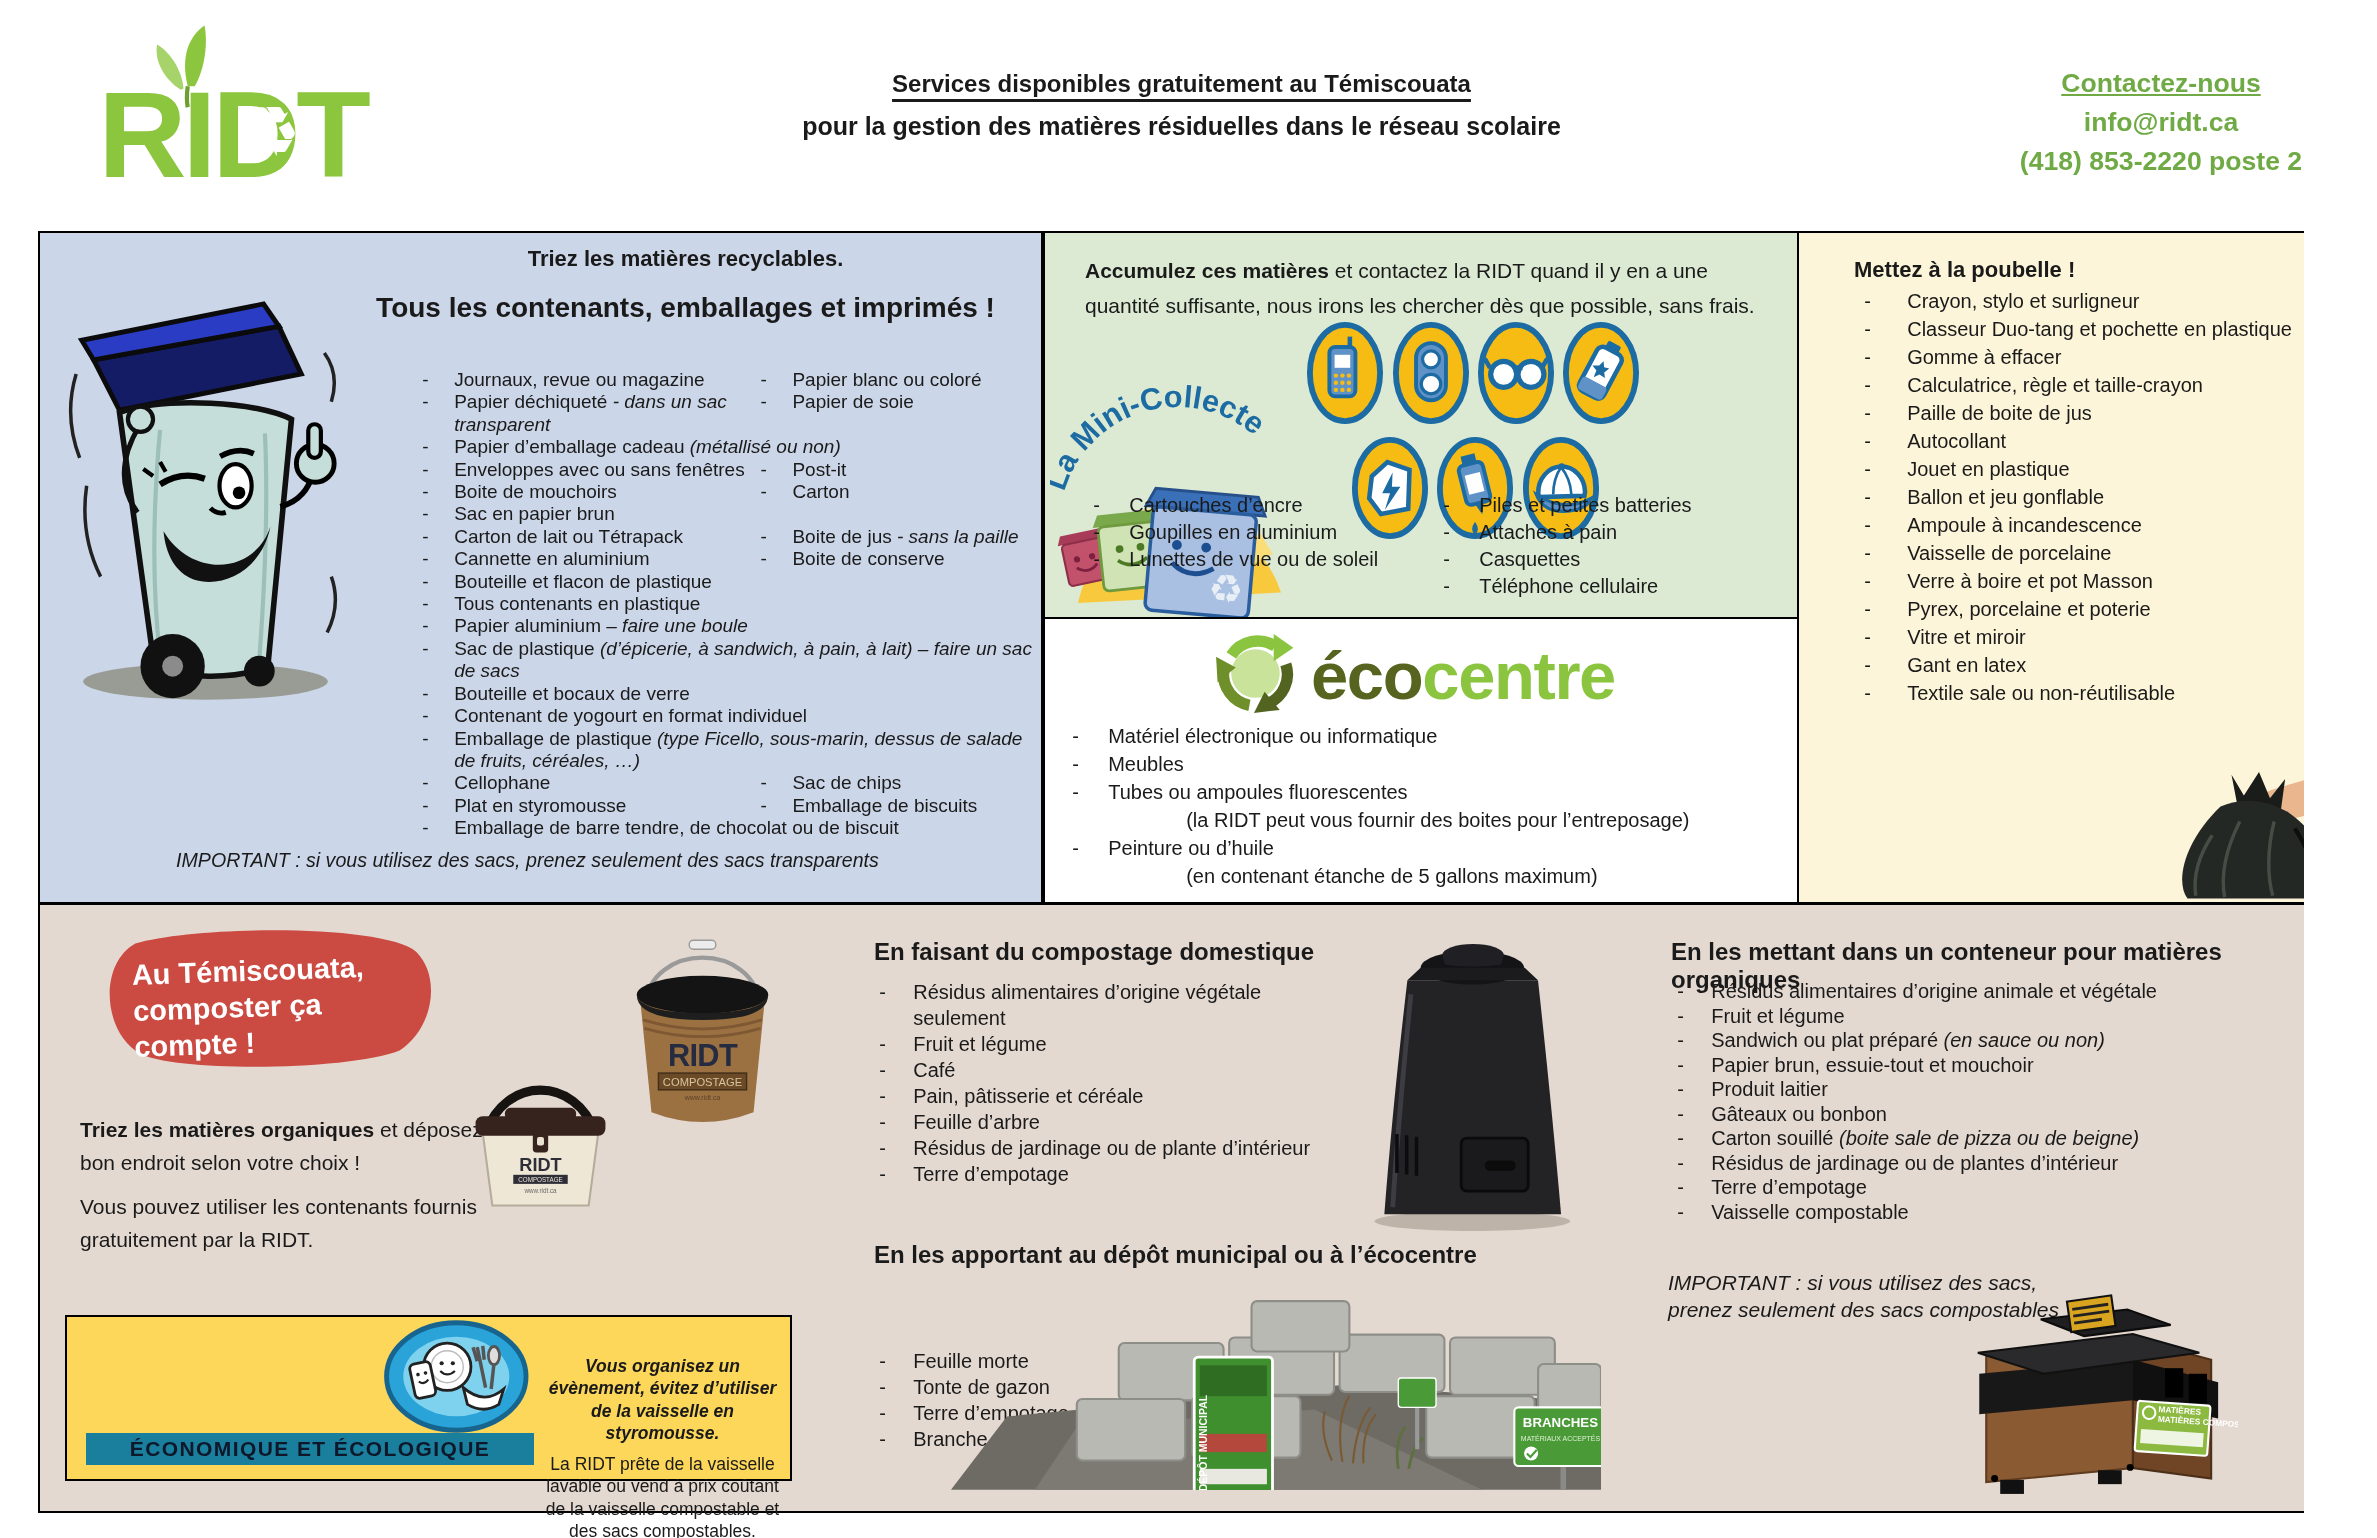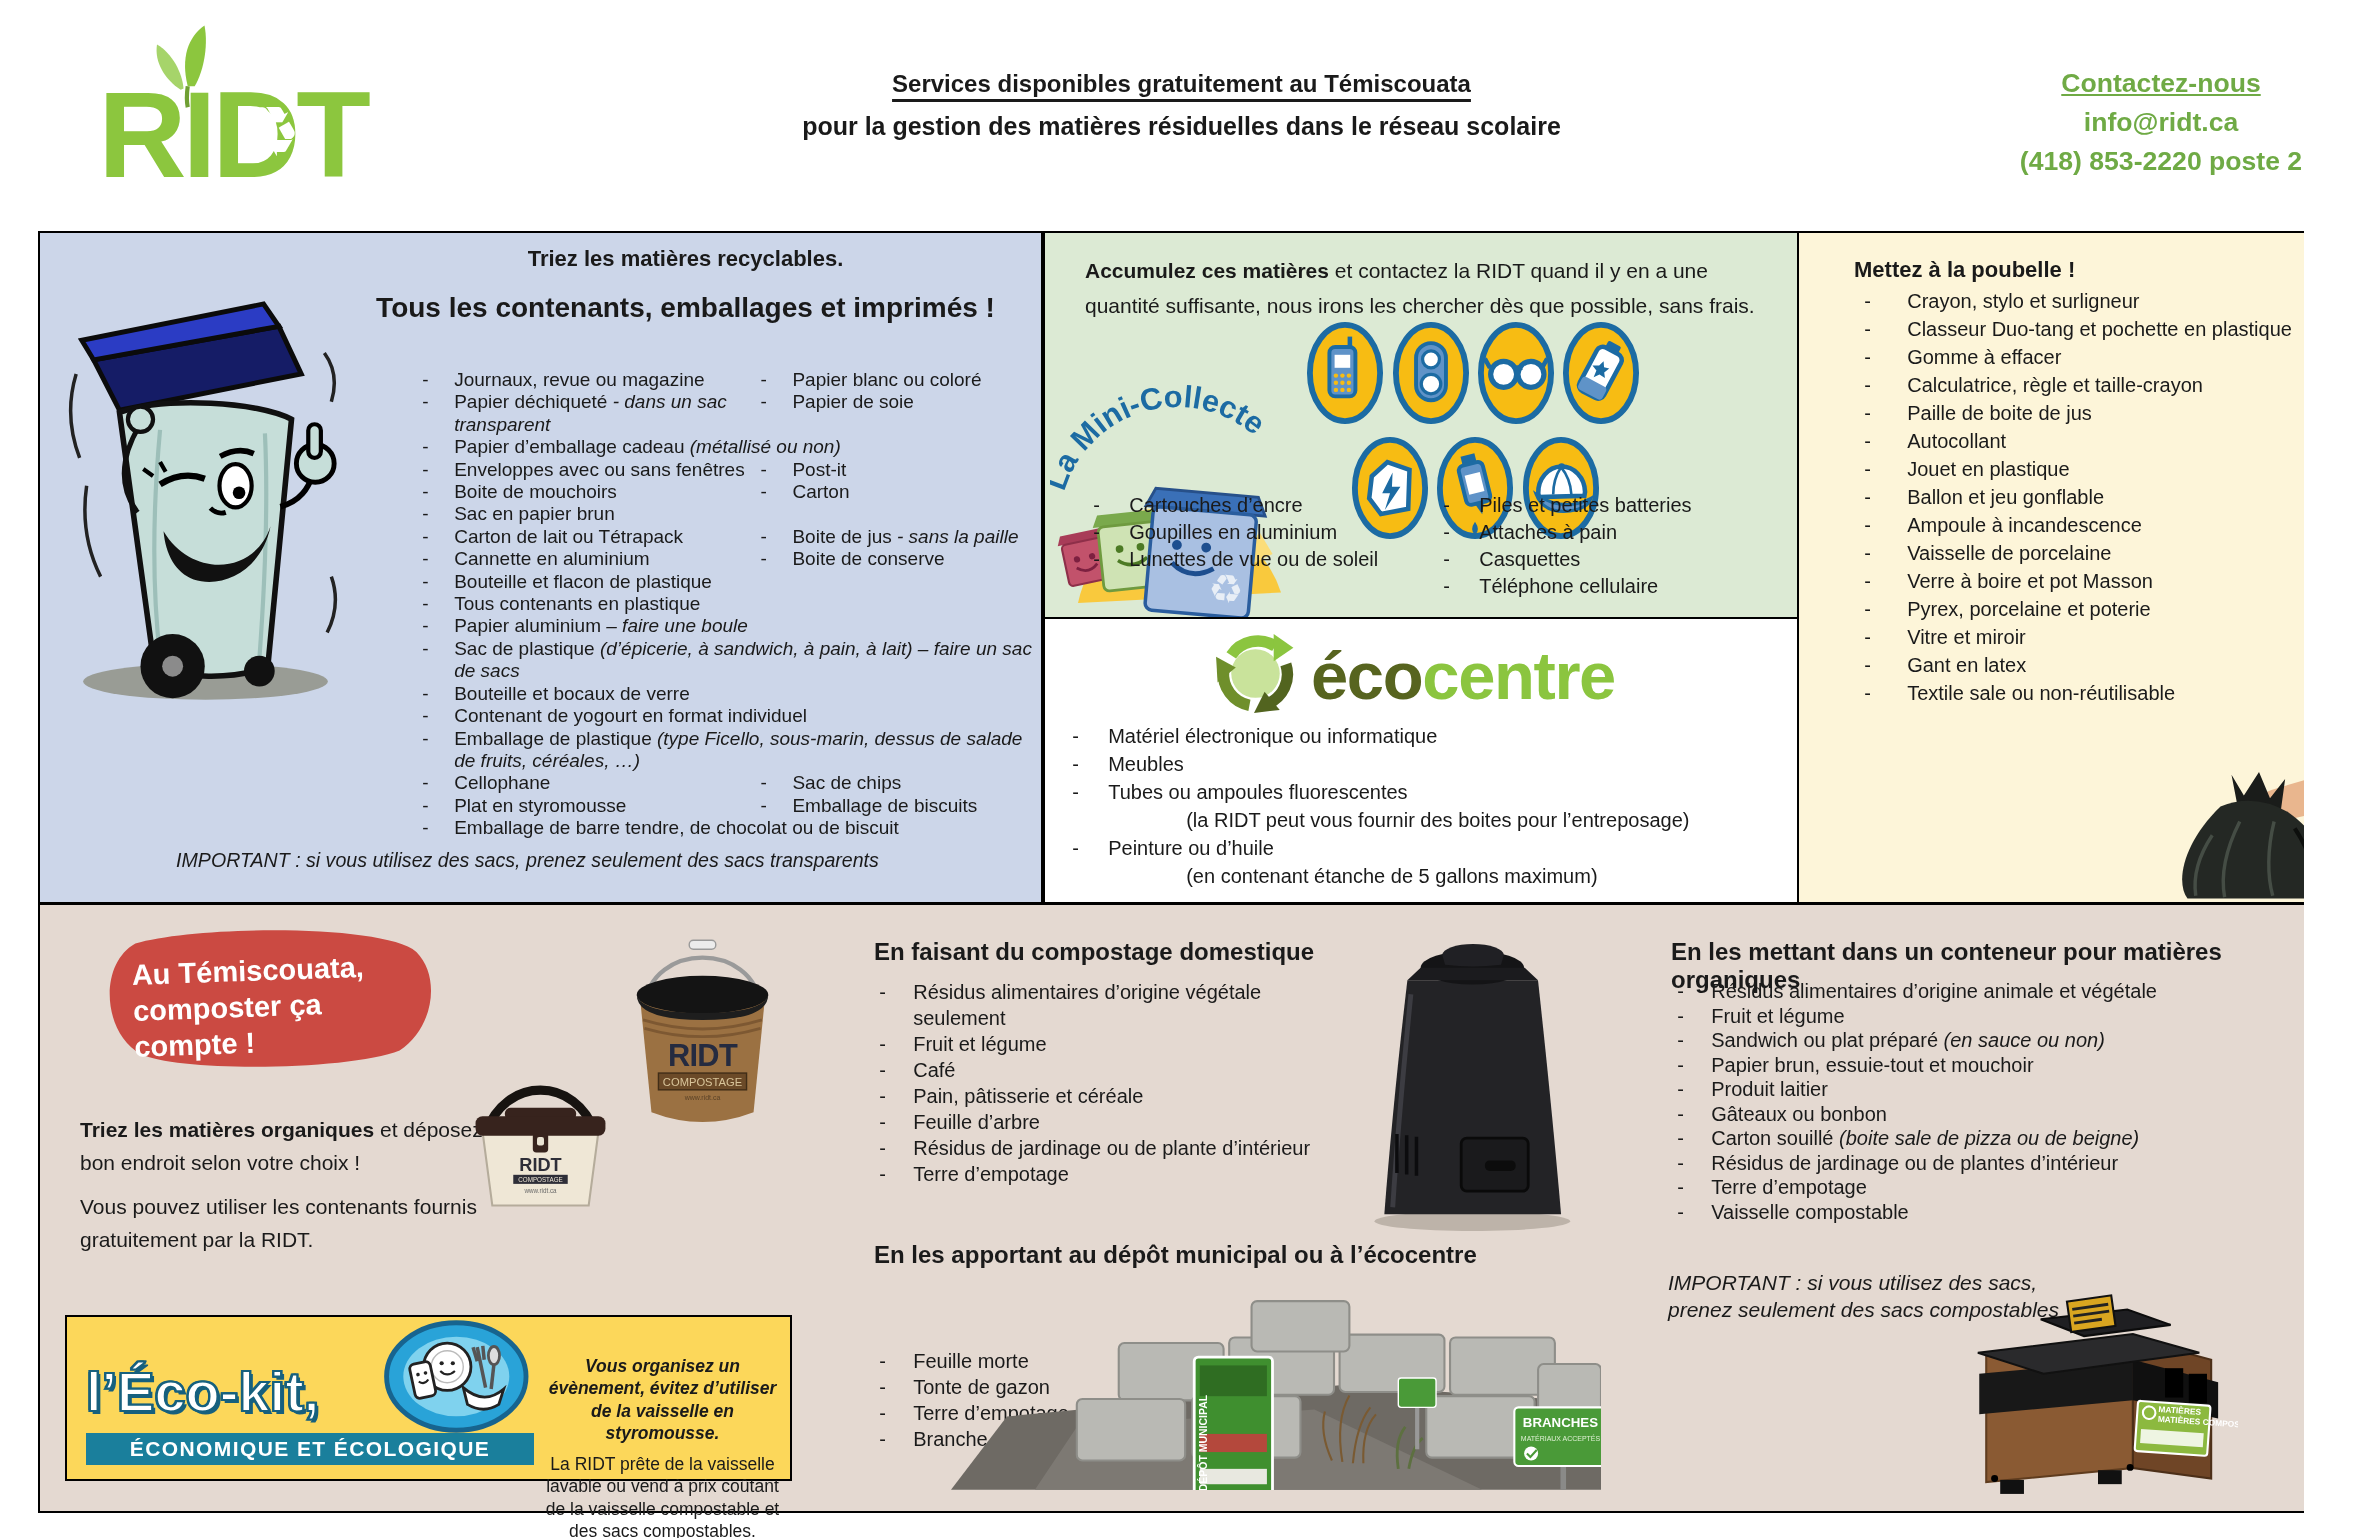--- a/index.html
+++ b/index.html
@@ -27,21 +27,21 @@
   .cell.l.full{grid-column:1/-1;}
   .cell .dash{width:32px;}
   .cell.r .txt{white-space:nowrap;}
   .bluet1{font-size:22px;font-weight:bold;text-align:center;}
   .bluet2{font-size:28px;font-weight:bold;text-align:center;margin-top:20px;}
   .important{font-style:italic;font-size:19.6px;text-align:center;}
   .sechead{font-size:24px;font-weight:bold;}
   .ecotext{font-size:67px;font-weight:bold;letter-spacing:-1.4px;line-height:67px;}
   .eco1{color:#57641f;} .eco2{color:#8bc53f;}
   .blobtxt{color:#fff;font-size:29px;font-weight:bold;line-height:36px;transform:rotate(-2deg);}
-  .ekbanner{background:#1a7f9c;color:#ffffff;font-weight:bold;font-size:21px;text-align:center;
+  .ekbanner{background:#1a7f9c;color:#0f172a;font-weight:bold;font-size:21px;text-align:center;
             line-height:32px;letter-spacing:1.4px;}
   .eklogo{color:#fff;font-weight:bold;font-size:56px;-webkit-text-stroke:2.1px #16607e;
           text-shadow:2.8px 2.8px 0 #16607e,-1.4px -1.4px 0 #16607e,1.4px -1.4px 0 #16607e,-1.4px 1.4px 0 #16607e;}
   .ektxt{font-size:17.5px;line-height:22.4px;text-align:center;}
   .ektxt .b1{font-weight:bold;font-style:italic;display:block;margin-bottom:8.4px;margin-top:28px;}
   .green-intro{font-size:21px;line-height:35px;}
   svg text{font-family:"Liberation Sans",sans-serif;}
 </style>
 </head>
 <body>
@@ -577,21 +577,20 @@
       <ellipse cx="115" cy="104" rx="94" ry="27" fill="#141414"></ellipse>
       <path d="M21,104 q0,36 94,36 q94,0 94,-36 q-6,26 -94,26 q-88,0 -94,-26 Z" fill="#1e1e1e"></path>
       <text x="115" y="206" font-size="44" font-weight="bold" fill="#252b40" text-anchor="middle" letter-spacing="-1">RIDT</text>
       <rect x="52" y="216" width="126" height="24" fill="#6b4a28" stroke="#402d17" stroke-width="2"></rect>
       <text x="115" y="234" font-size="16" fill="#d8c49a" text-anchor="middle">COMPOSTAGE</text>
       <text x="115" y="254" font-size="10" fill="#5c4328" text-anchor="middle">www.ridt.ca</text>
     </svg>
   </div>
 
   <div class="panel" style="left:65px;top:1315px;width:727px;height:166px;background:#fcd75a;"></div>
-  <div class="abs eklogo" style="left:86px;top:1359px;">l’Éco-kit,</div>
   <div class="abs ekbanner" style="left:86px;top:1433px;width:448px;height:32px;">ÉCONOMIQUE ET ÉCOLOGIQUE</div>
   <div class="abs" style="left:381px;top:1319px;width:152px;height:115px;">
     <svg width="152" height="115" viewBox="0 0 218 164">
       <ellipse cx="108" cy="82" rx="100" ry="77" fill="#29a3d8" stroke="#17648f" stroke-width="7"></ellipse>
       <ellipse cx="108" cy="82" rx="76" ry="57" fill="#7fd2ee"></ellipse>
       <path d="M138,40 L150,98 M132,40 L138,60 M146,38 L148,58" stroke="#555" stroke-width="5" fill="none"></path>
       <ellipse cx="162" cy="52" rx="8" ry="13" fill="#ddd" stroke="#555" stroke-width="4"></ellipse>
         <path d="M162,64 L158,100" stroke="#555" stroke-width="5"></path>
       <circle cx="95" cy="68" r="34" fill="#fff" stroke="#222" stroke-width="4"></circle>
       <circle cx="95" cy="68" r="23" fill="none" stroke="#bbb" stroke-width="2"></circle>

